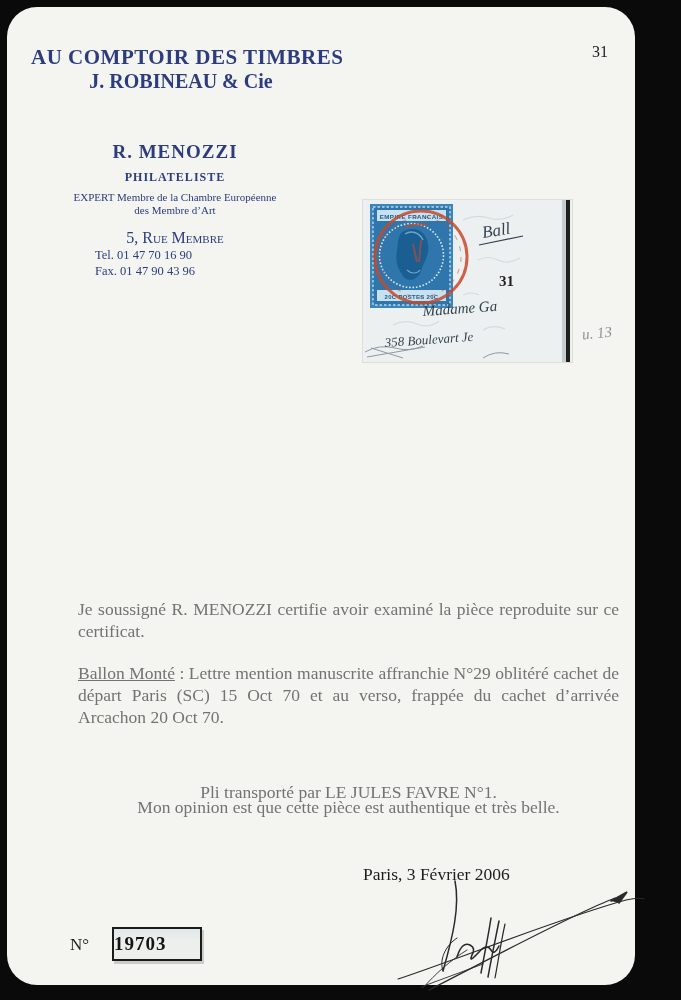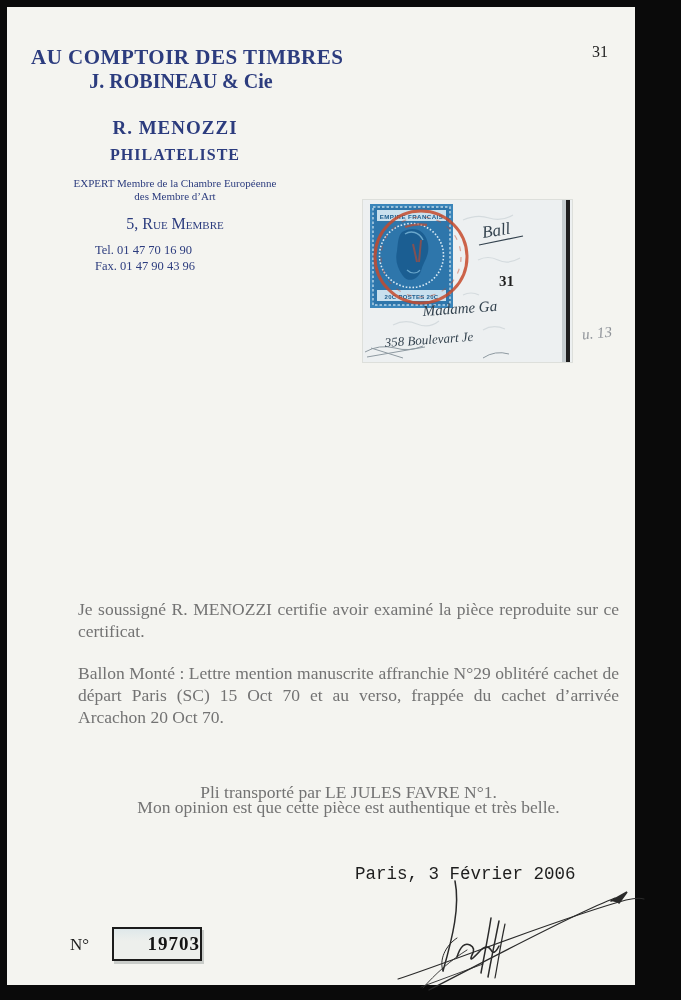--- a/index.html
+++ b/index.html
@@ -8,20 +8,21 @@
     background: #0a0a0a;
     font-family: "Liberation Serif", serif;
     position: relative;
     overflow: hidden;
   }
   .page {
     position: absolute;
     left: 7px; top: 7px;
     width: 628px; height: 978px;
     background: #f4f4f0;
+    border-radius: 30px;
   }
   
   .company {
     position: absolute; left: 24px; top: 38px; width: 300px;
     color: #2c3c7e;
   }
   .company-line1 {
     font-size: 21px; font-weight: bold; letter-spacing: 0.5px; white-space: nowrap;
   }
   .company-line2 {
@@ -29,25 +30,25 @@
   }
   .page-number {
     position: absolute; left: 585px; top: 36px;
     font-size: 16px; color: #1d1d1d;
   }
   
   .expert {
     position: absolute; left: 33px; top: 110px; width: 270px;
     color: #2c3c7e; text-align: center;
   }
-  .expert-name { font-size: 19px; font-weight: bold; letter-spacing: 1px; }
-  .expert-title { font-size: 16px; font-weight: bold; letter-spacing: 1px; margin-top: 7px; }
-  .expert-membership { font-size: 11px; margin-top: 13px; line-height: 13px; }
+  .expert-name { font-size: 19px; font-weight: bold; letter-spacing: 1px; margin-top: 24px; }
+  .expert-title { font-size: 12px; font-weight: bold; letter-spacing: 1px; margin-top: 7px; }
+  .expert-membership { font-size: 11px; margin-top: 6px; line-height: 13px; }
   .expert-address { font-size: 16px; font-variant: small-caps; margin-top: 11px; line-height: 20px; }
-  .expert-phone { font-size: 12.5px; margin-top: 9px; line-height: 15.5px; text-align: left; padding-left: 55px; }
+  .expert-phone { font-size: 12.5px; line-height: 15.5px; text-align: left; padding-left: 55px; }
   
   .photo {
     position: absolute; left: 356px; top: 193px;
     width: 209px; height: 162px;
     box-shadow: 0 0 0 1px #dddfdb;
   }
   .pencil-note {
     position: absolute; left: 575px; top: 318px;
     font-size: 15px; font-style: italic; color: #8e9298;
     transform: rotate(-6deg);
@@ -55,41 +56,41 @@
   
   .body-text {
     position: absolute; left: 71px; width: 541px;
     color: #737373; font-size: 17.5px; line-height: 22px;
     text-align: justify;
   }
   .p1 { top: 591px; }
   .p2 { top: 655px; }
   .p3 { top: 774px; text-align: center; }
   .p4 { top: 789px; text-align: center; }
-  .underlined { }
+  .underlined { text-decoration: underline; }
   .date-line {
-    position: absolute; left: 348px; top: 857px;
-    color: #1d1d1d; font-size: 17.5px; font-family: Liberation Mono, monospace;
+    position: absolute; left: 356px; top: 857px;
+    color: #1d1d1d; font-size: 17.5px;
   }
   .signature {
     position: absolute; left: 386px; top: 871px;
     width: 255px; height: 115px;
   }
   
   .number-label {
     position: absolute; left: 63px; top: 928px;
     font-size: 17px; color: #1d1d1d;
   }
   .number-box {
     position: absolute; left: 105px; top: 920px;
     width: 90px; height: 34px;
     border: 2px solid #1b1b1b;
     background: linear-gradient(180deg, #dfe8ea 0%, #edefec 40%);
     box-shadow: 2px 3px 0 rgba(120,130,130,0.35);
-    display: flex; align-items: center; justify-content: flex-end;
+    display: flex; align-items: center; justify-content: flex-start;
   }
   .number-value {
     font-size: 19px; font-weight: bold; letter-spacing: 1px; color: #141414;
   }
 </style>
 </head>
 <body>
 
 <div class="page">
 

